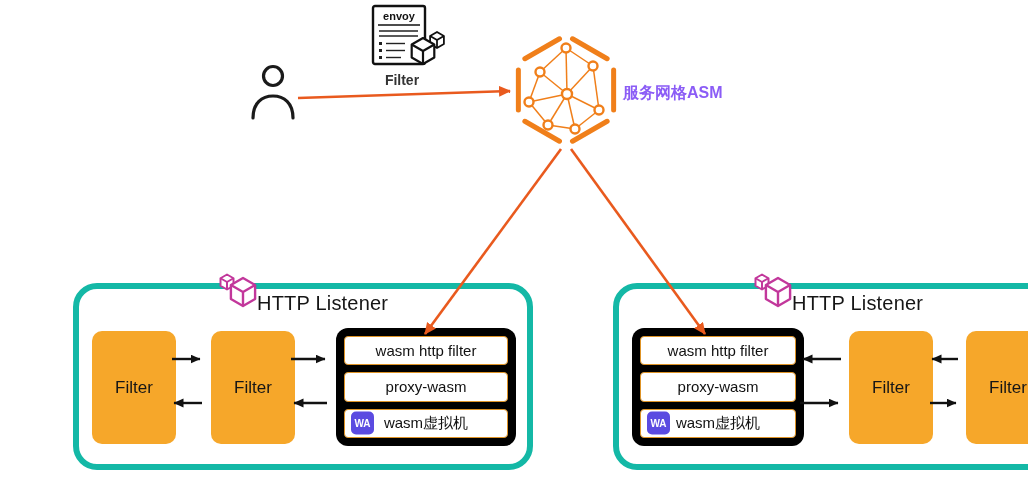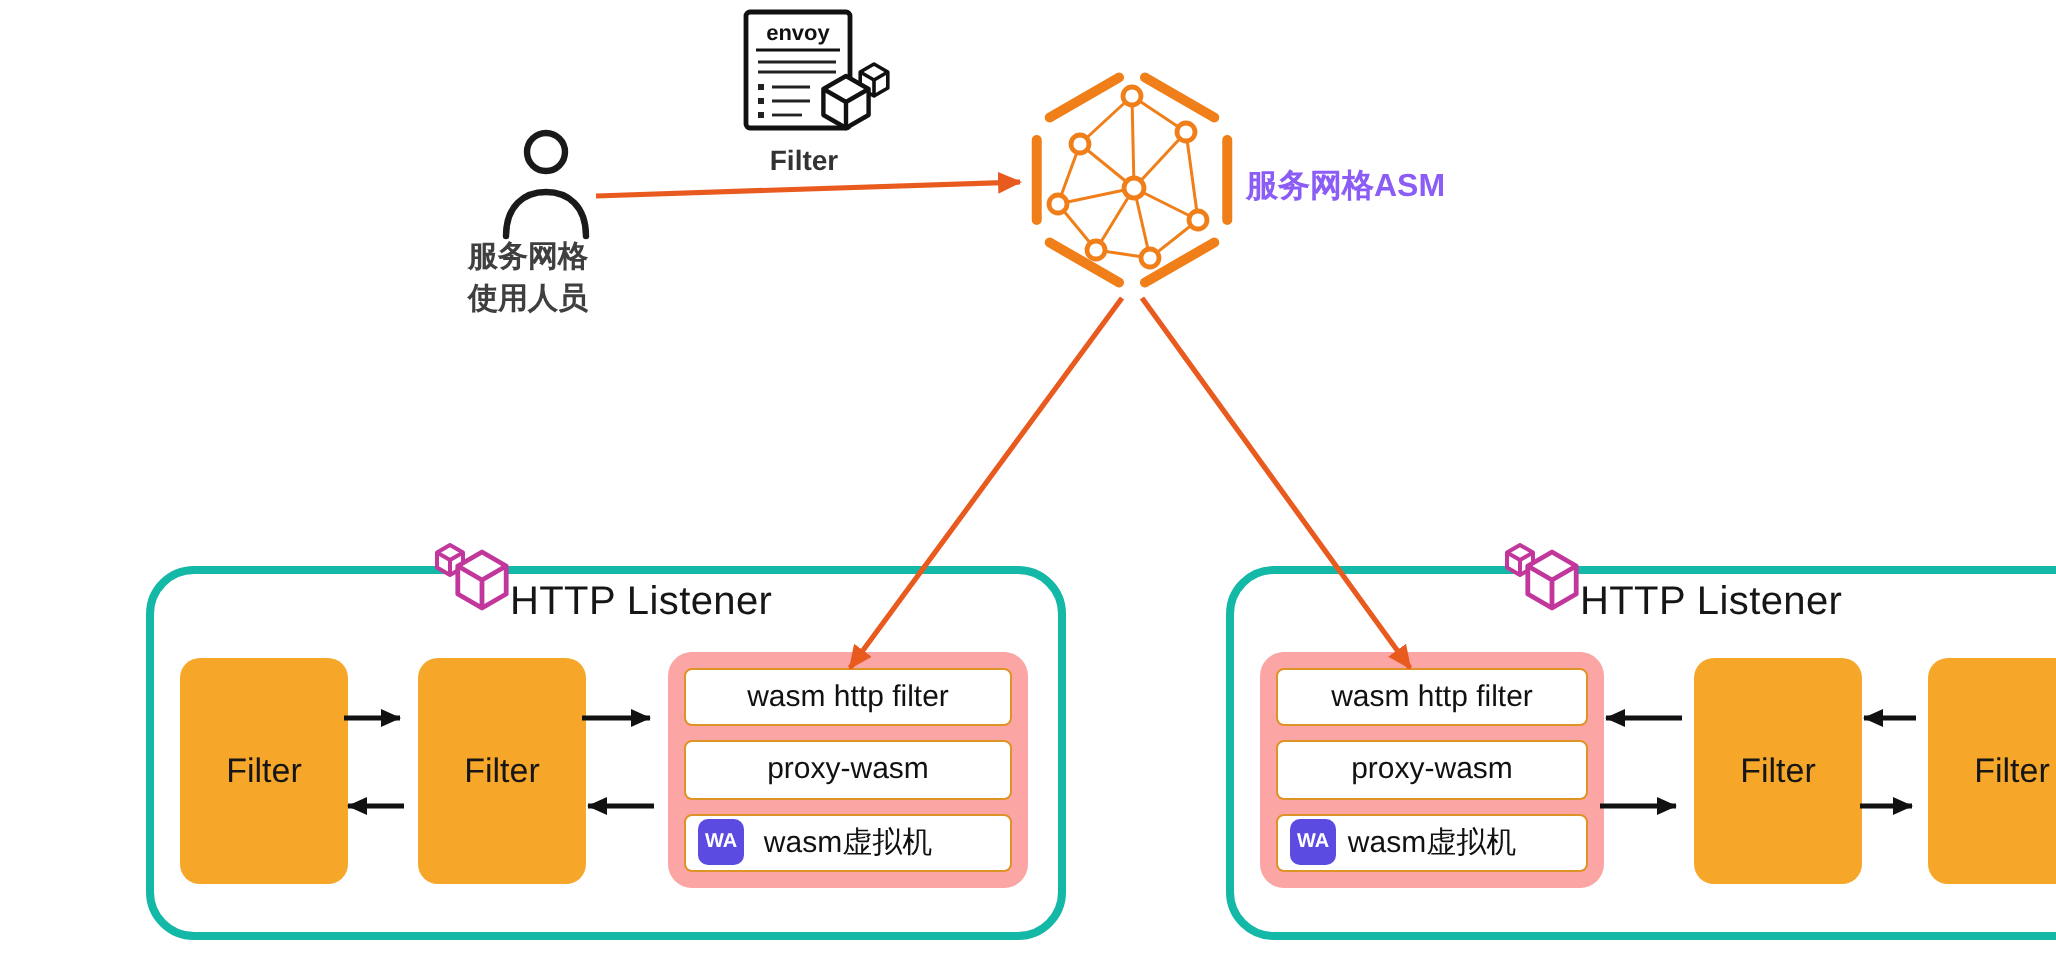--- a/index.html
+++ b/index.html
@@ -13,36 +13,36 @@
 
   
   .envoy-filter-label { position:absolute; left:325px; top:72px; width:58px; text-align:center;
     font-size:14px; font-weight:bold; color:#333; z-index:3; }
   .user-label { position:absolute; left:186px; top:118px; font-size:15px; font-weight:bold;
     color:#3f3f3f; line-height:21px; z-index:3; }
   .asm-label { position:absolute; left:575px; top:83px; font-size:16px; font-weight:bold;
     color:#8b5cf6; z-index:3; }
 
   
-  .listener { position:absolute; background:#ffffff; border:4px solid #14b8a6; border-radius:24px; z-index:2; }
+  .listener { position:absolute; background:#ffffff; border:6px solid #14b8a6; border-radius:24px; z-index:2; }
   .l1 { left:25px;  top:283px; width:460px; height:187px; }
   .l2 { left:565px; top:283px; width:445px; height:187px; }
   .listener .title { position:absolute; top:3px; font-size:20px; color:#161616; letter-spacing:.2px; }
   .l1 .title { left:178px; }
   .l2 .title { left:173px; }
   .listener .cube { position:absolute; top:-19px; z-index:4; }
   .l1 .cube { left:138px; }
   .l2 .cube { left:133px; }
 
   .fbox { position:absolute; top:42px; width:84px; height:113px; background:#F6A72A; border-radius:10px;
     display:flex; align-items:center; justify-content:center; font-size:17px; font-weight:500; color:#161616; }
   .l1 .fbox-a { left:13px; }  .l1 .fbox-b { left:132px; }
   .l2 .fbox-a { left:230px; } .l2 .fbox-b { left:347px; }
 
-  .stack { position:absolute; top:39px; height:118px; background:#fca5a5; border-radius:12px;
+  .stack { position:absolute; top:39px; height:118px; background:#000000; border-radius:12px;
     padding:8px; display:flex; flex-direction:column; gap:7px;justify-content:space-between; }
   .l1 .stack { left:257px; width:180px; }
   .l2 .stack { left:13px;  width:172px; }
   .wasm-row { position:relative; flex:1; background:#ffffff; border:1px solid #DE9326; border-radius:4px;
     display:flex; align-items:center; justify-content:center; font-size:15px; color:#111; }
   .wa-badge { position:absolute; left:6px; top:50%; transform:translateY(-50%); width:23px; height:23px;
     background:#5B4BE1; border-radius:5px; color:#fff; font-size:10px; font-weight:bold;
     display:flex; align-items:center; justify-content:center; }
 </style>
 </head>
@@ -72,24 +72,20 @@
       <path d="M52,34 L63.3,40.5 L63.3,53.5 L52,60 L40.7,53.5 L40.7,40.5 Z" fill="#ffffff" stroke="#111" stroke-width="2.2" stroke-linejoin="round"></path>
       <path d="M40.7,40.5 L52,47 L63.3,40.5 M52,47 L52,60" fill="none" stroke="#111" stroke-width="2.2" stroke-linejoin="round"></path>
     </g>
   </svg>
   <div class="envoy-filter-label">Filter</div>
 
   <svg class="icon-abs" style="left:198px; top:64px;" width="54" height="58" viewBox="0 0 54 58">
     <circle cx="27" cy="12" r="9.5" fill="none" stroke="#1a1a1a" stroke-width="3.2"></circle>
     <path d="M7,54 C7,39 16,32 27,32 C38,32 47,39 47,54" fill="none" stroke="#1a1a1a" stroke-width="3.2" stroke-linecap="round"></path>
   </svg>
-  <div class="user-label">
-    <div>服务网格</div>
-    <div>使用人员</div>
-  </div>
 
   <svg class="icon-abs" style="left:453px; top:28px;" width="130" height="130" viewBox="0 0 130 130">
     <path d="M65,7 L112.63,34.5 L112.63,89.5 L65,117 L17.37,89.5 L17.37,34.5 Z" fill="none" stroke="#F07F1A" stroke-width="5" stroke-linecap="round" stroke-dasharray="40 15" stroke-dashoffset="47.5"></path>
     <g stroke="#F07F1A" stroke-width="1.5">
       <line x1="65" y1="20" x2="39" y2="44"></line>
         <line x1="65" y1="20" x2="92" y2="38"></line>
       <line x1="65" y1="20" x2="66" y2="66"></line>
         <line x1="39" y1="44" x2="66" y2="66"></line>
       <line x1="39" y1="44" x2="28" y2="74"></line>
         <line x1="92" y1="38" x2="66" y2="66"></line>

